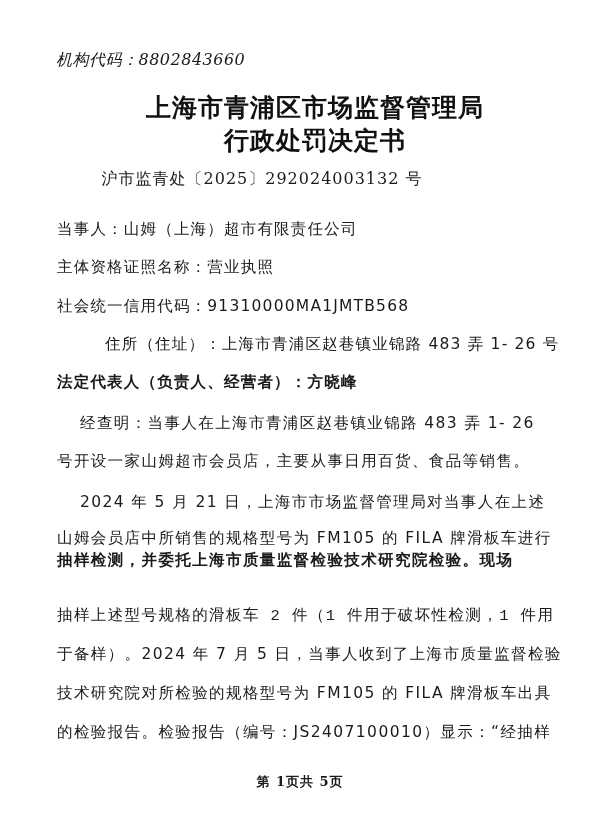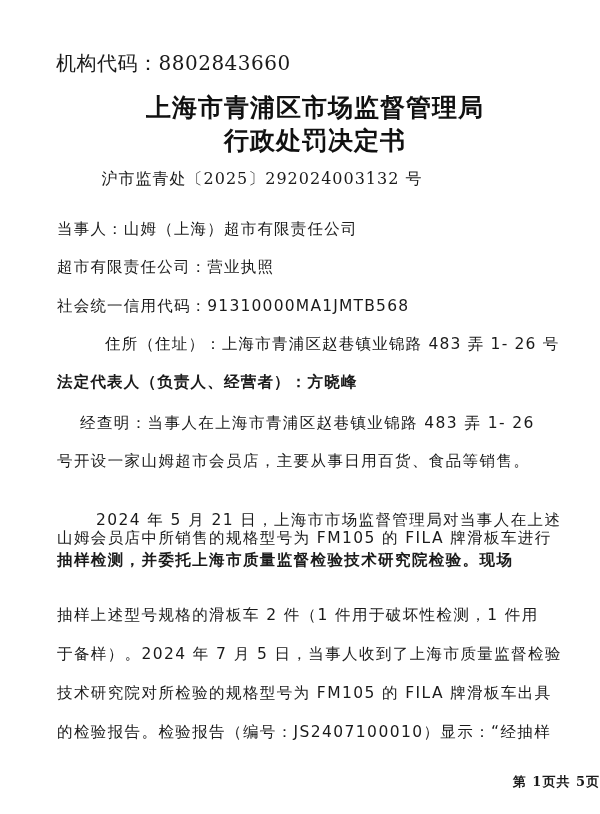--- a/index.html
+++ b/index.html
@@ -1,61 +1,61 @@
 <!DOCTYPE html>
 <html><head>
 <meta charset="utf-8">
 <style>
   html, body { margin:0; padding:0; background:#ffffff; }
   body { width:600px; height:814px; position:relative; overflow:hidden; color:#1a1a1a; }
   .line { position:absolute; white-space:nowrap; }
   .serif { font-family:"DejaVu Serif","Liberation Serif",serif; }
   .sans { font-family:"DejaVu Sans","Liberation Sans",sans-serif; }
-  .org-code { left:56px; top:50px; font-size:20px; letter-spacing:0.5px; }
+  .org-code { left:56px; top:50px; font-size:16px; letter-spacing:0.5px;font-style:italic; }
   .title { left:15px; width:600px; text-align:center; font-size:25px; font-weight:bold; letter-spacing:1px; color:#111; }
   .t1 { top:91px; }
   .t2 { top:124px; }
   .docnum { left:0; width:524px; text-align:center; top:169px; font-size:16px; letter-spacing:1px; }
   .field { left:57px; font-size:15.5px; letter-spacing:1.2px; }
   .para { left:57px; width:486px; font-size:15.5px; letter-spacing:1.4px; }
   .indent { left:80px; width:463px; }
-  .footer { left:0; width:600px; text-align:right; top:773px; font-size:13px; font-weight:bold; letter-spacing:1px; }
+  .footer { left:0; width:600px; text-align:center; top:773px; font-size:13px; font-weight:bold; letter-spacing:1px; }
 </style>
 </head>
 <body>
 
 <div>
   <div class="line serif org-code">
     <span>机构代码：</span><span>8802843660</span>
   </div>
 
   <div class="line serif title t1">上海市青浦区市场监督管理局</div>
   <div class="line serif title t2">行政处罚决定书</div>
   <div class="line serif docnum">沪市监青处〔2025〕292024003132 号</div>
 
   <div class="line sans field" style="top:219px;">
     <span>当事人：</span><span>山姆（上海）超市有限责任公司</span>
   </div>
   <div class="line sans field" style="top:257px;">
-    <span>超市有限责任公司：</span><span>营业执照</span>
+    <span>主体资格证照名称：</span><span>营业执照</span>
   </div>
   <div class="line sans field" style="top:296px;">
     <span>社会统一信用代码：</span><span>91310000MA1JMTB568</span>
   </div>
   <div class="line sans field" style="top:334px;margin-left:48px;">
     <span>住所（住址）：</span><span>上海市青浦区赵巷镇业锦路 483 弄 1- 26 号</span>
   </div>
   <div class="line sans field" style="top:372px;font-weight:bold;">
     <span>法定代表人（负责人、经营者）：</span><span>方晓峰</span>
   </div>
 
   <div class="line sans para indent" style="top:413px;">经查明：当事人在上海市青浦区赵巷镇业锦路 483 弄 1- 26</div>
   <div class="line sans para" style="top:451px;">号开设一家山姆超市会员店，主要从事日用百货、食品等销售。</div>
-  <div class="line sans para indent" style="top:510px;margin-left:16px;">2024 年 5 月 21 日，上海市市场监督管理局对当事人在上述</div>
+  <div class="line sans para indent" style="top:492px;">2024 年 5 月 21 日，上海市市场监督管理局对当事人在上述</div>
   <div class="line sans para" style="top:528px;">山姆会员店中所销售的规格型号为 FM105 的 FILA 牌滑板车进行</div>
   <div class="line sans para" style="top:550px;font-weight:bold;">抽样检测，并委托上海市质量监督检验技术研究院检验。现场</div>
-  <div class="line sans para" style="top:605px;">抽样上述型号规格的滑板车 2 件（1 件用于破坏性检测，1 件用</div>
+  <div class="line sans para" style="top:605px;font-family:Liberation Mono, monospace;">抽样上述型号规格的滑板车 2 件（1 件用于破坏性检测，1 件用</div>
   <div class="line sans para" style="top:644px;">于备样）。2024 年 7 月 5 日，当事人收到了上海市质量监督检验</div>
   <div class="line sans para" style="top:683px;">技术研究院对所检验的规格型号为 FM105 的 FILA 牌滑板车出具</div>
   <div class="line sans para" style="top:722px;">的检验报告。检验报告（编号：JS2407100010）显示：“经抽样</div>
 
   <div class="line serif footer">第 1页共 5页</div>
 </div>
 
 </body></html>

